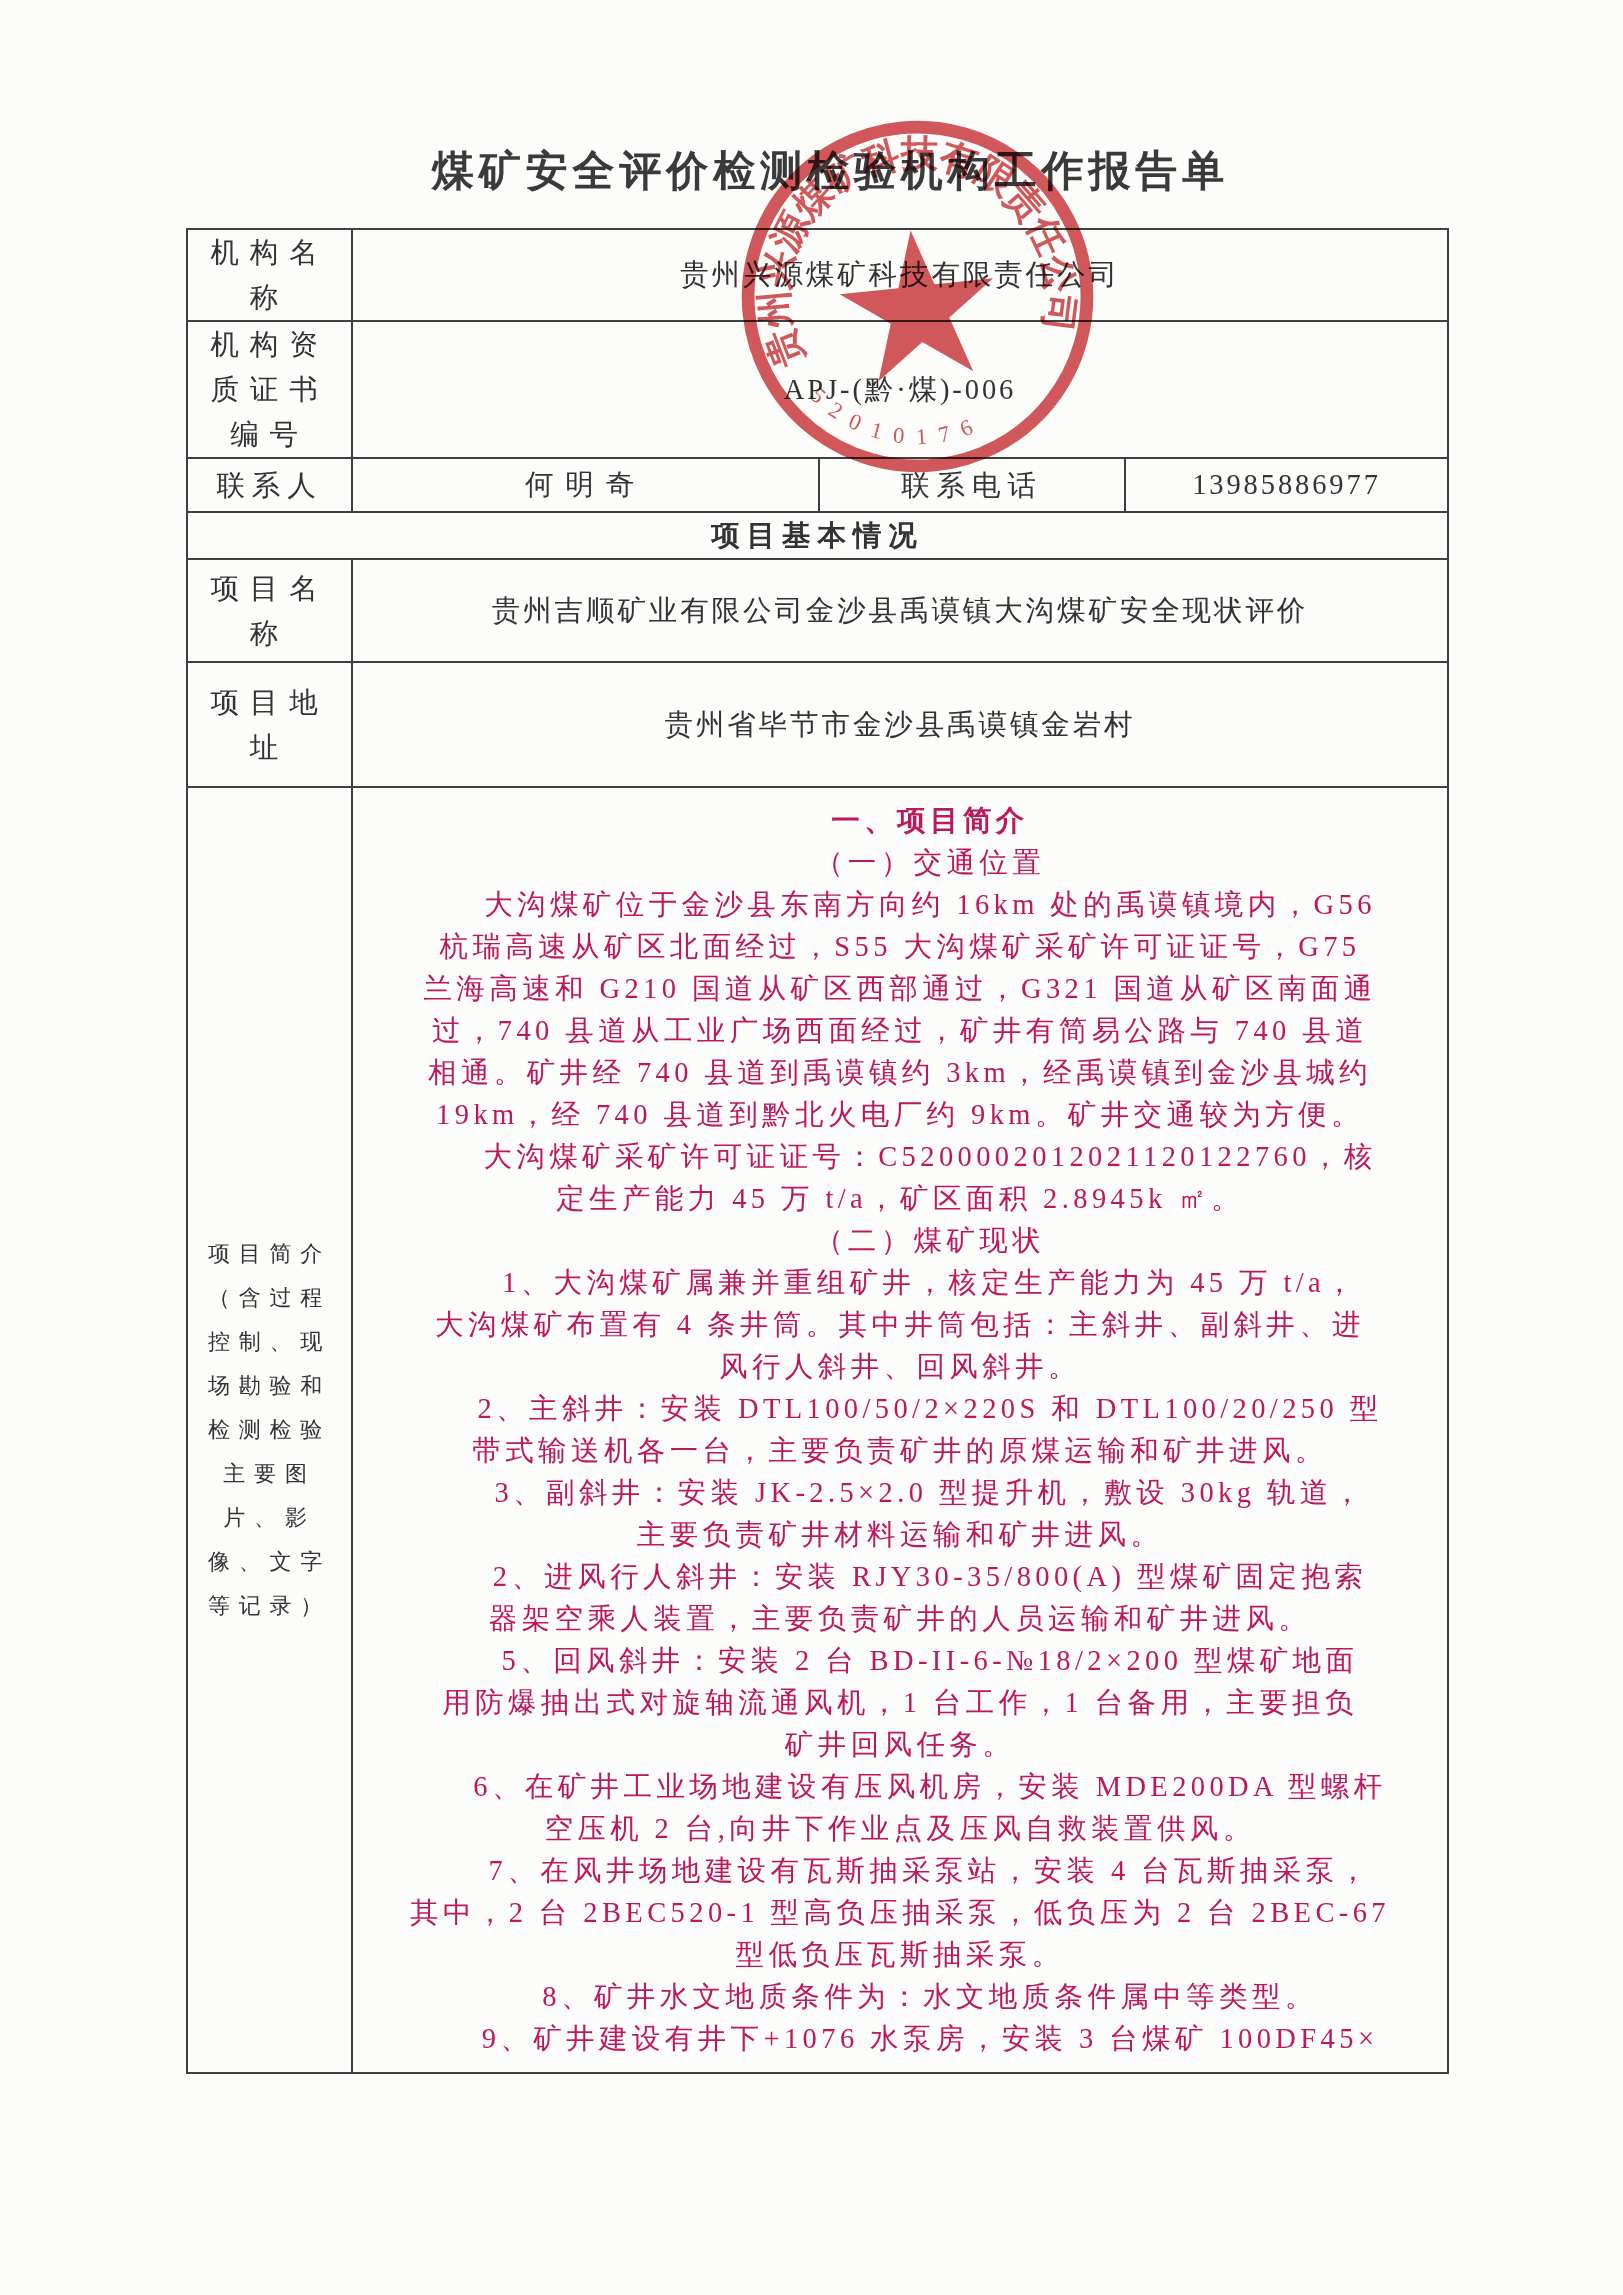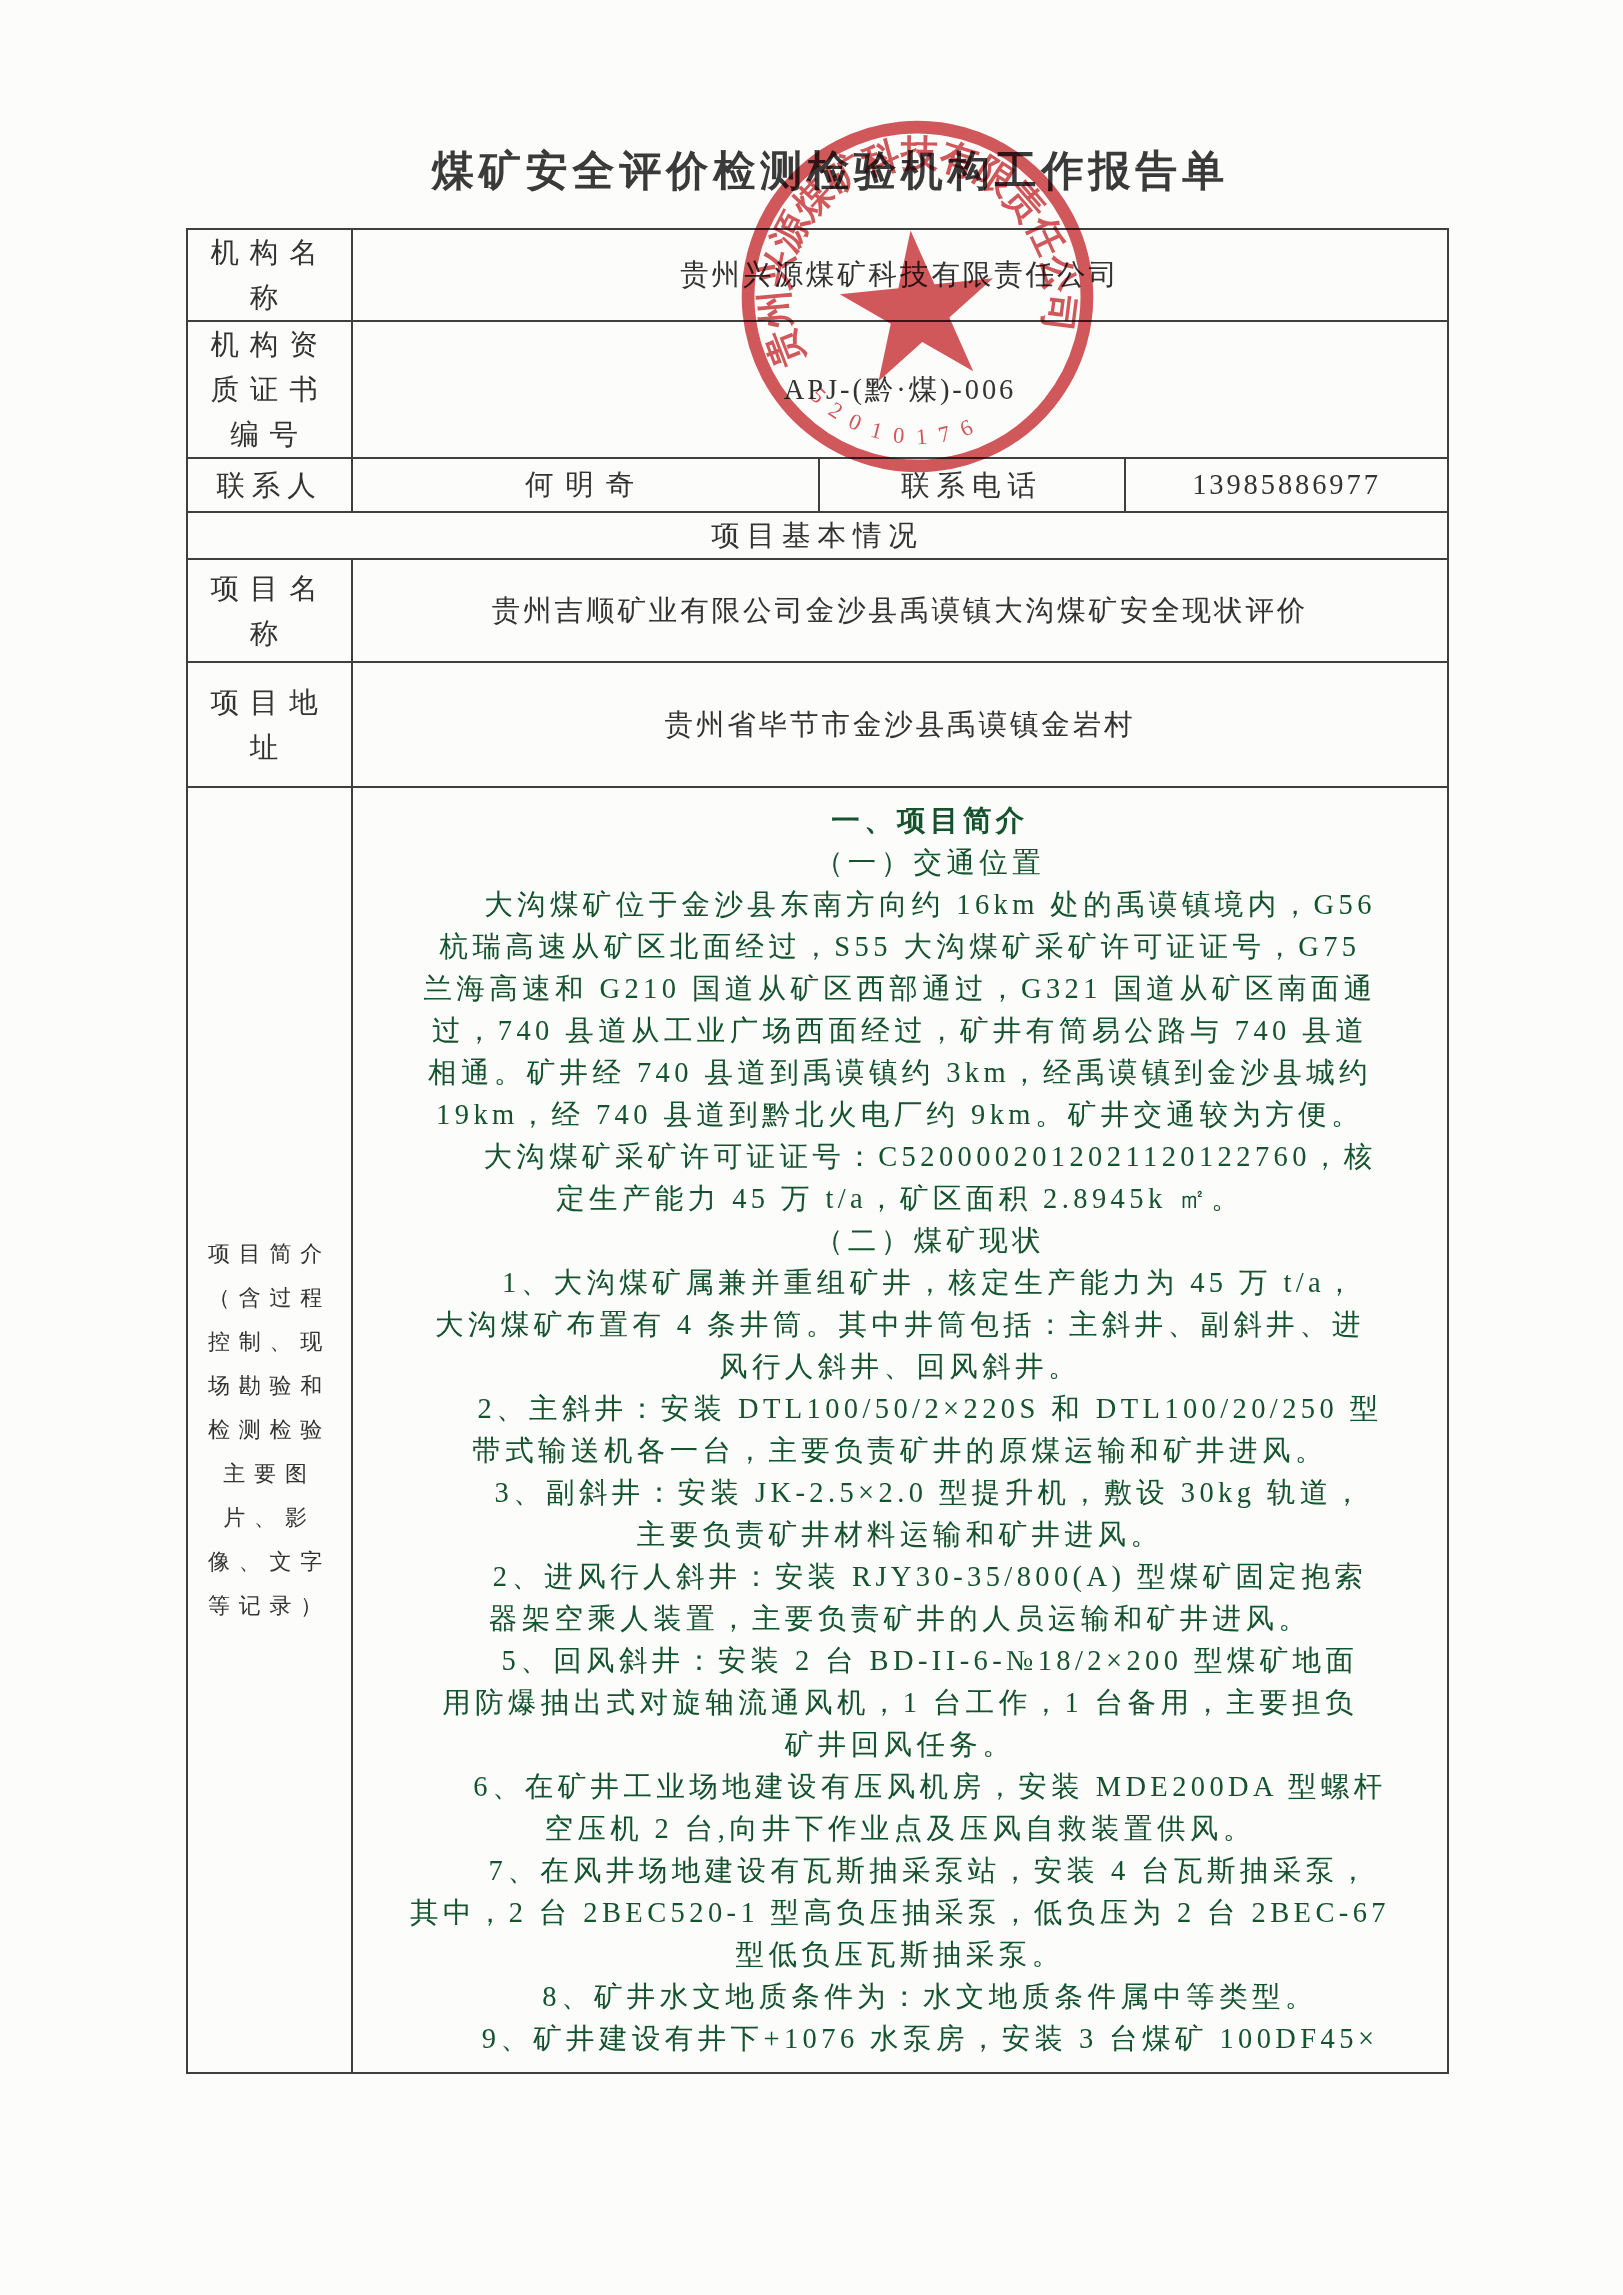--- a/index.html
+++ b/index.html
@@ -18,28 +18,28 @@
     border-collapse:collapse;table-layout:fixed;
   }
   table.report td{
     border:2.5px solid #3f3f3f;
     vertical-align:middle;text-align:center;
     font-size:28.5px;color:#333;
     padding:0 5.9px;
   }
   td.lab{letter-spacing:10.8px;line-height:45px;padding:4.9px 6.9px;}
   td.val{font-size:29.4px;letter-spacing:2.9px;}
-  td.section{font-size:30px;letter-spacing:6.9px;font-weight:normal;margin-left:30px;}
+  td.section{font-size:30px;letter-spacing:6.9px;font-weight:bold;margin-left:30px;}
   td.intro-body{
     vertical-align:top;text-align:left;
     padding:7.9px 12.8px 0 15.7px;
   }
   .line{
     height:42px;line-height:42px;font-size:28.5px;letter-spacing:4.4px;
-    white-space:nowrap;color:#14532d;
+    white-space:nowrap;color:#be185d;
   }
   .line.indent{padding-left:60px;}
   .line.bold{font-weight:bold;}
   .stamp{
     position:absolute;left:726px;top:105px;width:383px;height:383px;
     mix-blend-mode:multiply;opacity:.85;
     transform:rotate(-6deg);
   }
 </style>
 </head>

